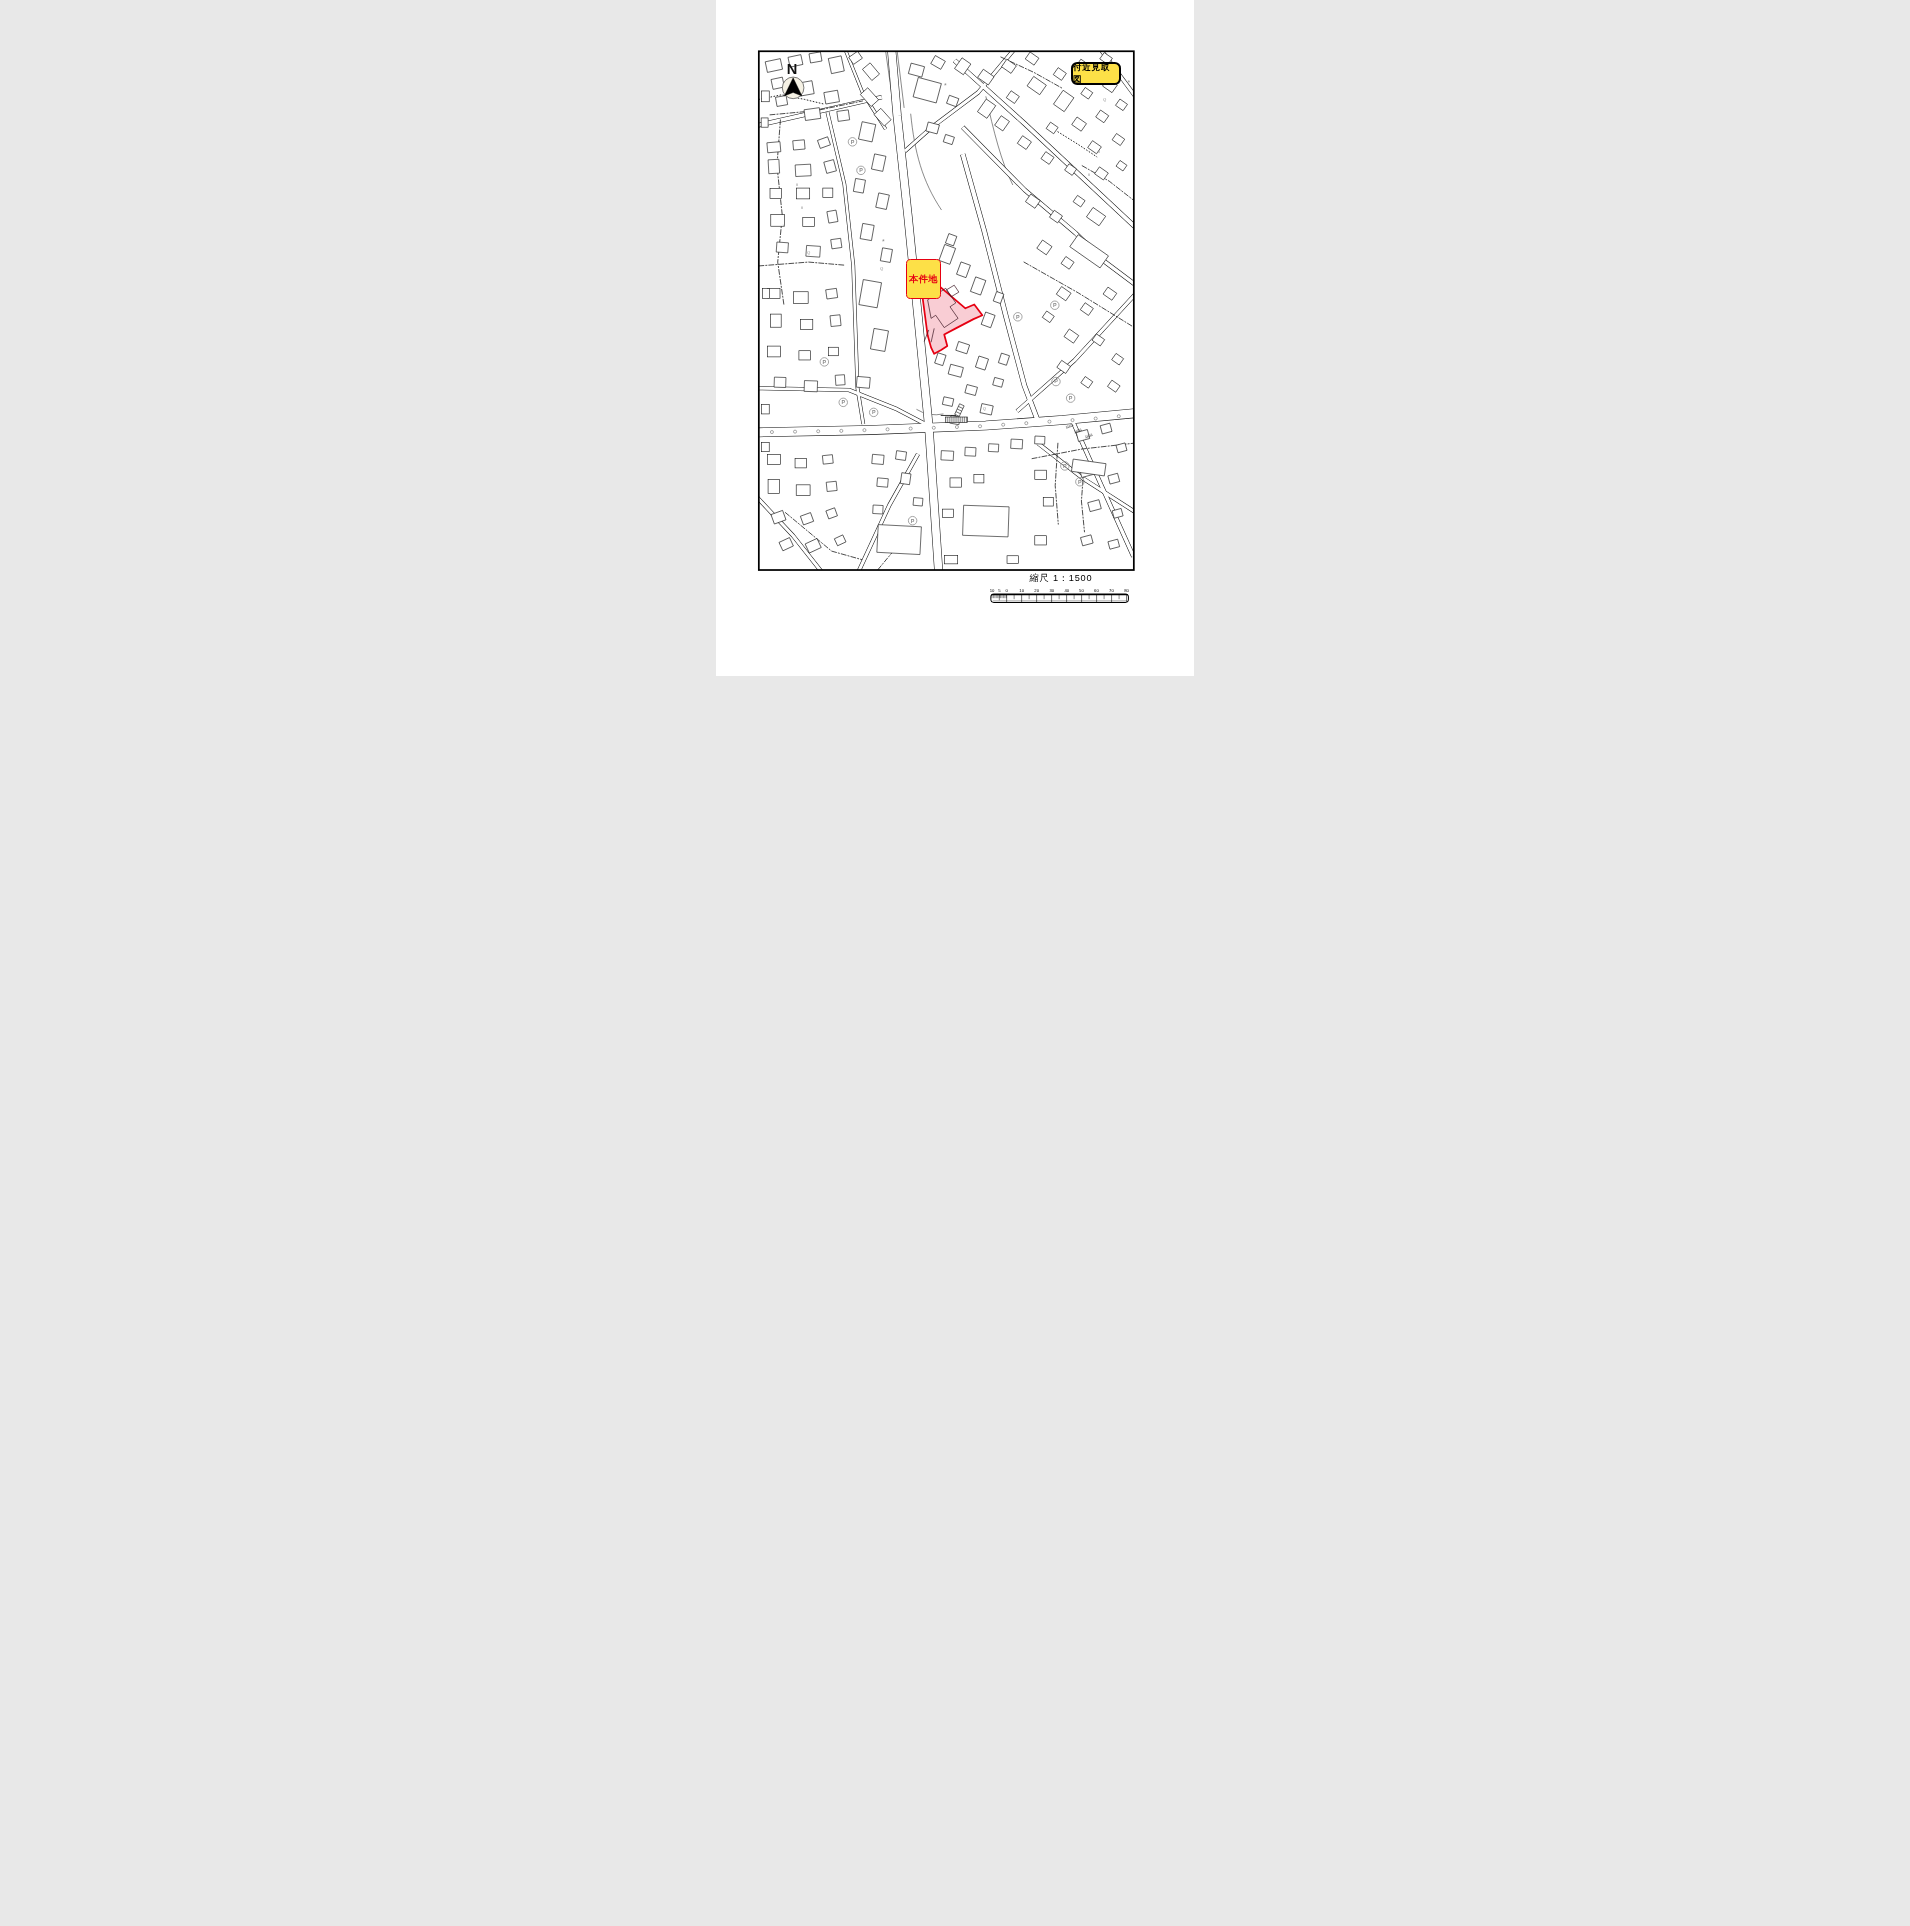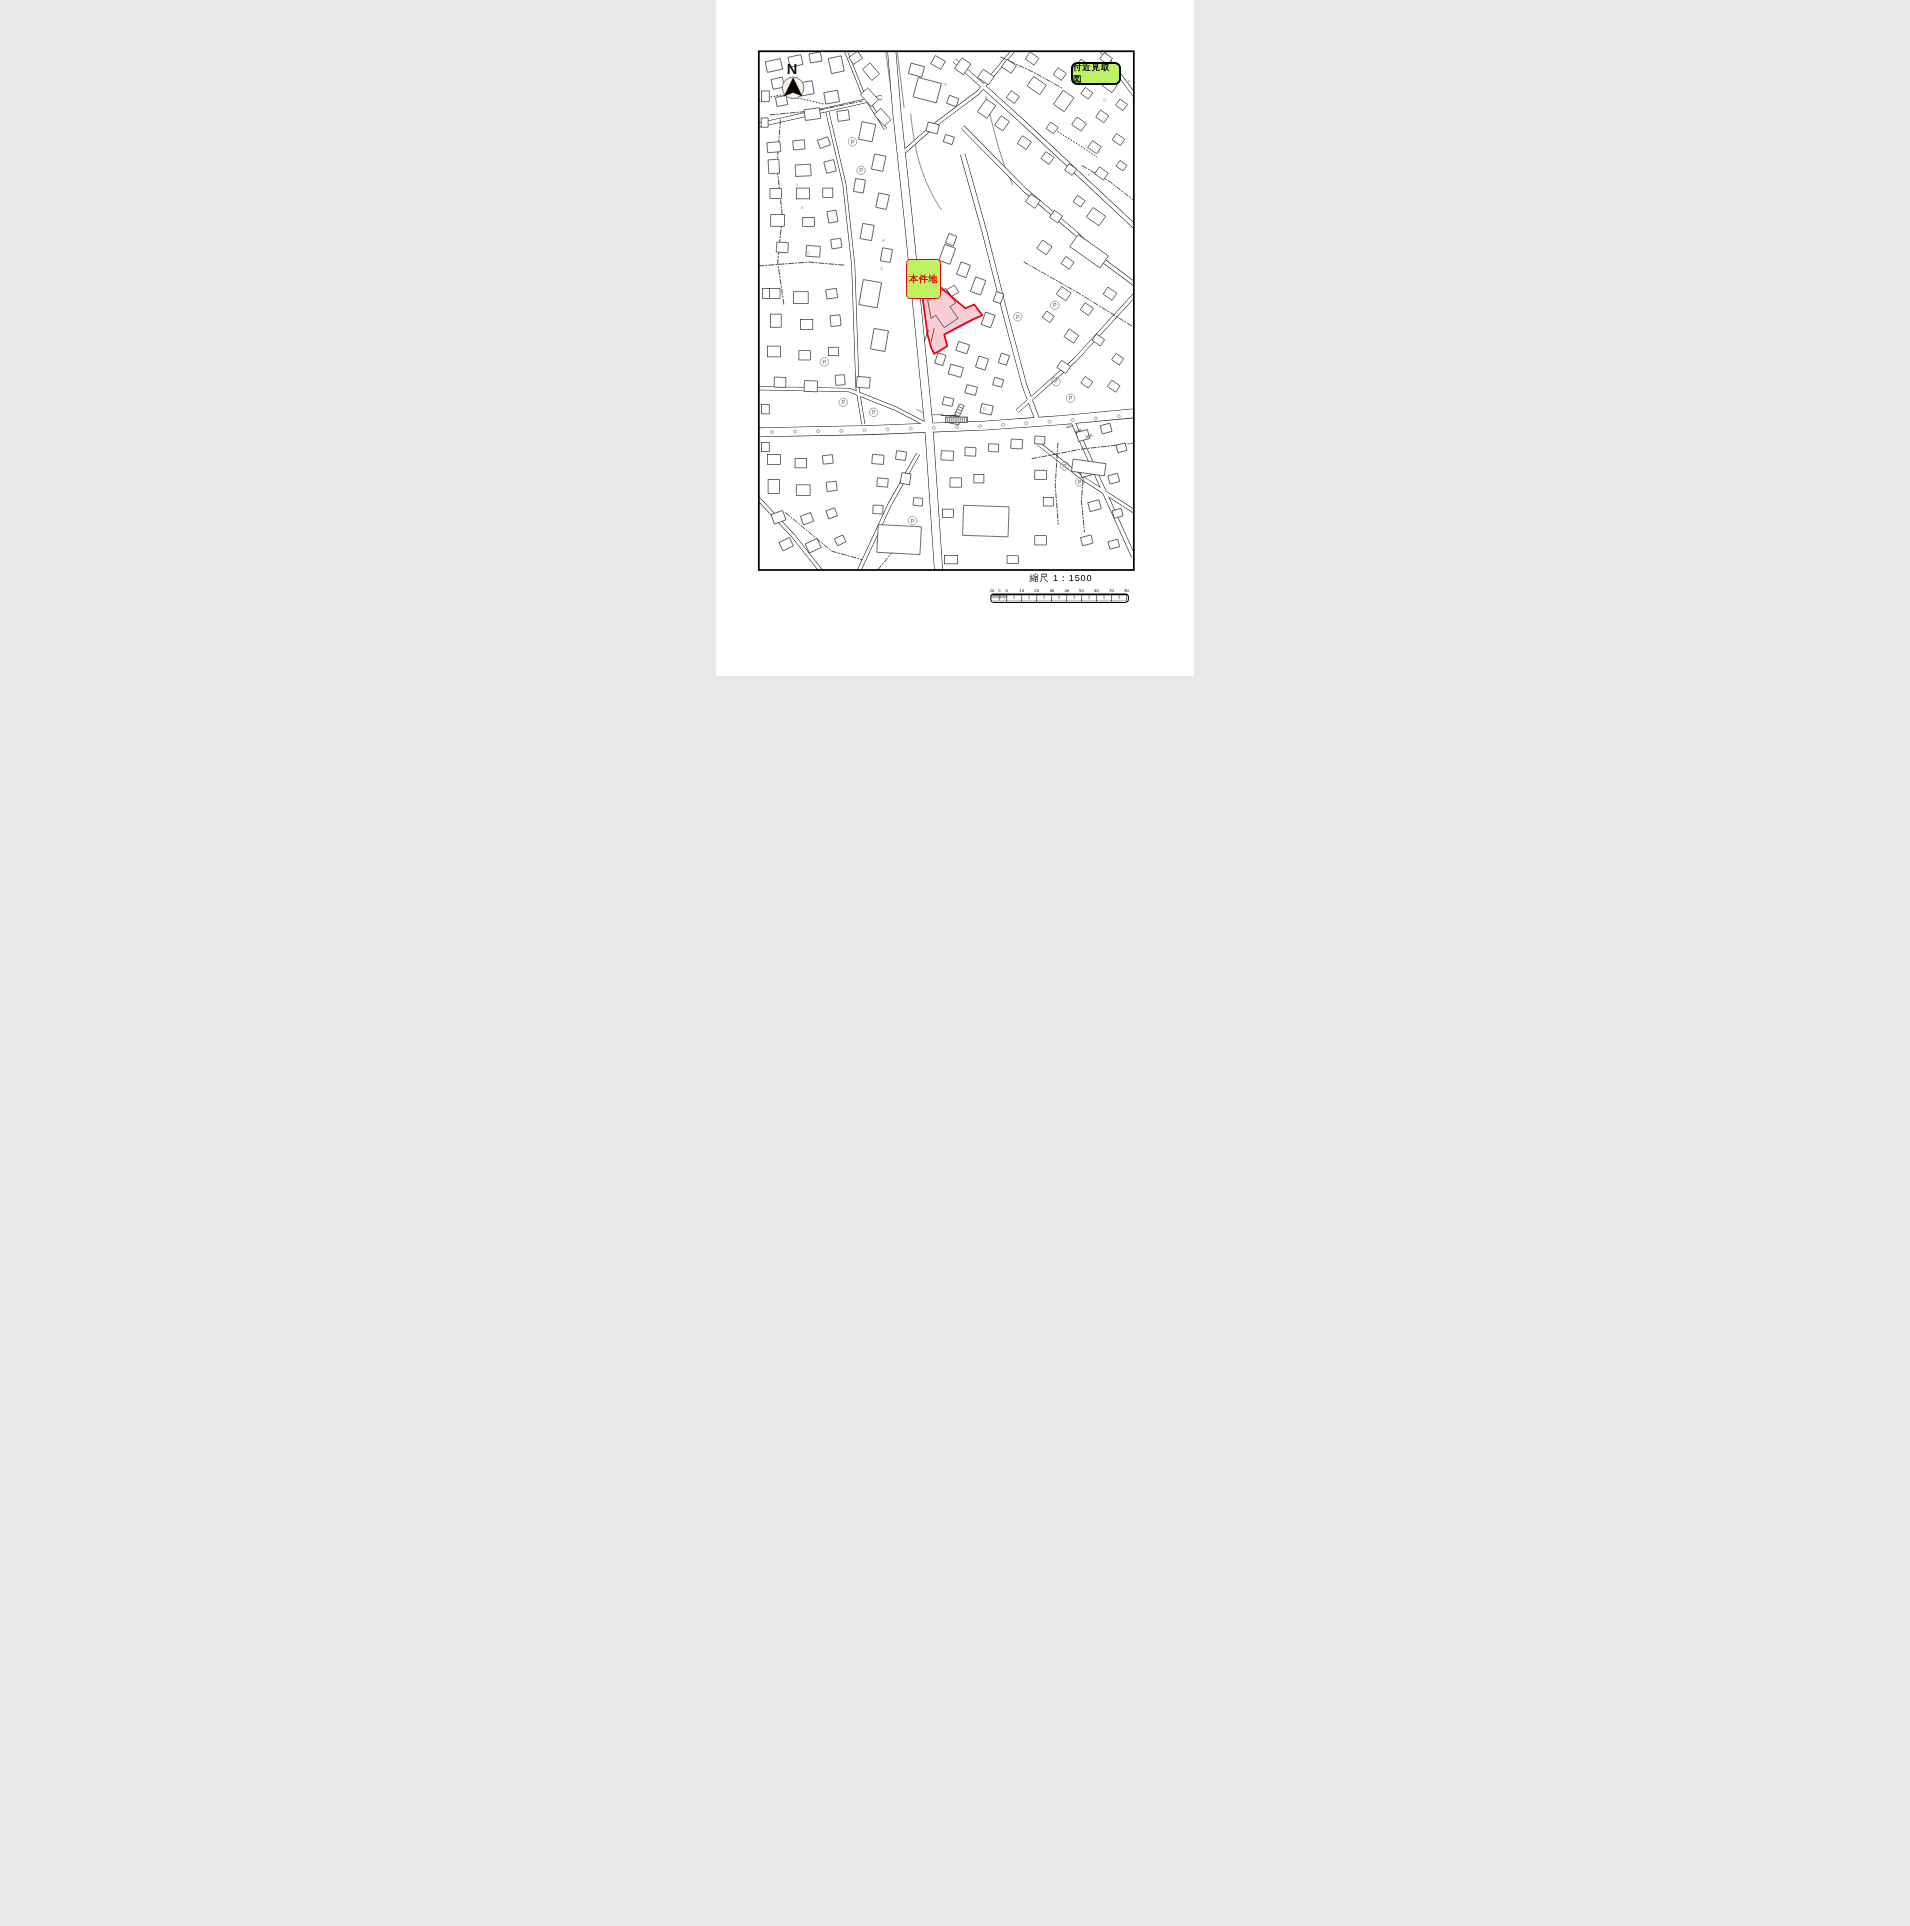--- a/index.html
+++ b/index.html
@@ -1,20 +1,20 @@
 <!DOCTYPE html>
 <html style="font-size:6.2px"><head>
 <meta charset="utf-8">
 <style>
   html,body{margin:0;padding:0;background:#e8e8e8;}
   .page{position:relative;width:478px;height:676px;background:#ffffff;margin:0 auto;
         font-family:"Liberation Sans", sans-serif;overflow:hidden;}
   svg{position:absolute;left:0;top:0;}
   .overlay-box{position:absolute;display:flex;align-items:center;justify-content:center;
-        background:#bef264;box-sizing:border-box;}
+        background:#fde047;box-sizing:border-box;}
   .title-box{left:355px;top:62px;width:50px;height:23px;border:2.3px solid #000;border-radius:6.2px;
         font-size:8.5px;font-weight:bold;letter-spacing:0.8px;color:#000;}
   .site-box{left:190px;top:259px;width:35px;height:40px;border:1.9px solid #e60012;border-radius:4.6px;
         font-size:9.2px;font-weight:bold;letter-spacing:0.4px;color:#e60012;z-index:5;}
   .scale-text{position:absolute;left:297px;top:572px;width:96px;text-align:center;
         font-size:9.2px;color:#000;letter-spacing:0.8px;}
 </style>
 </head>
 <body>
 

